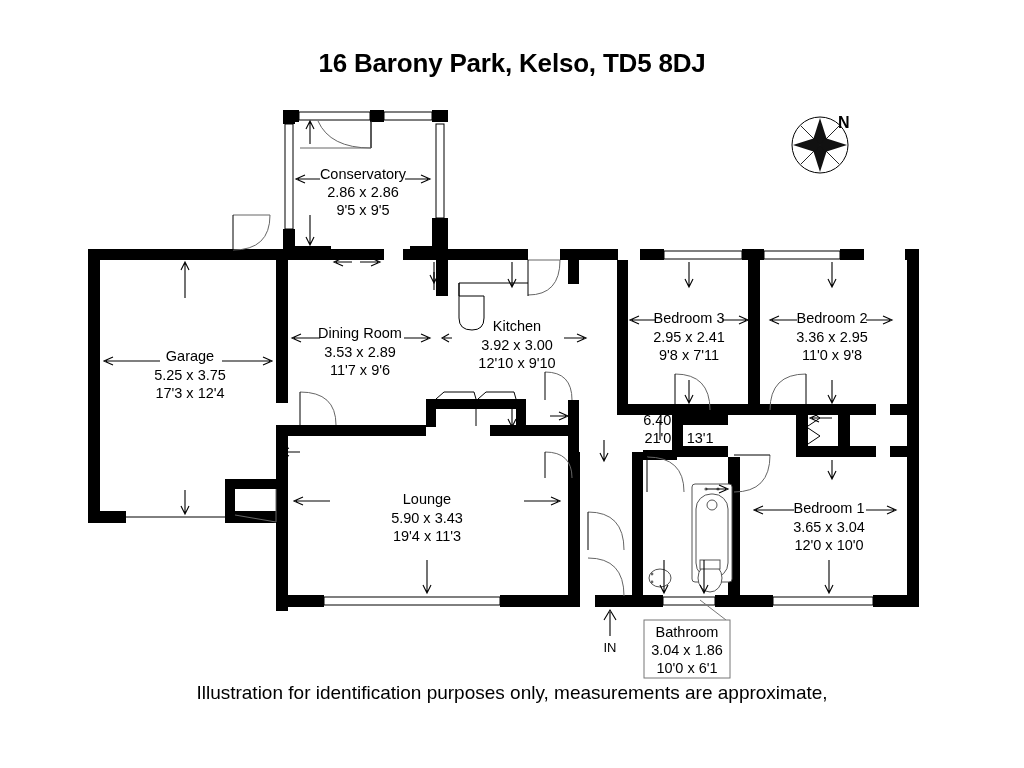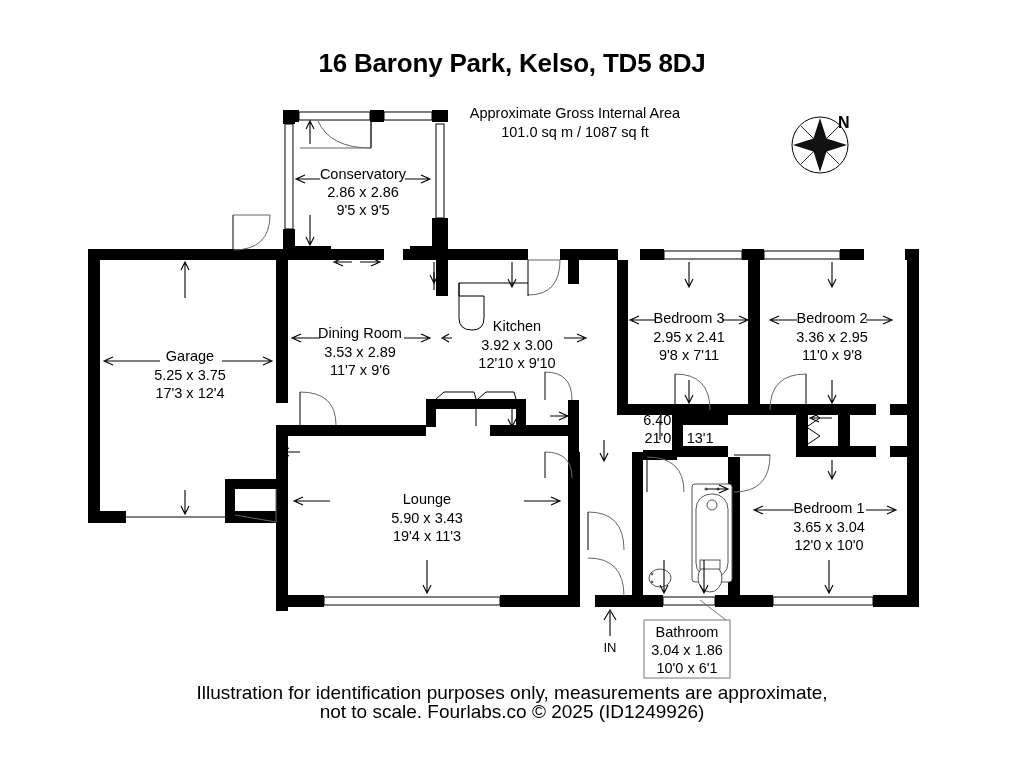--- a/index.html
+++ b/index.html
@@ -64,24 +64,20 @@
   .callout { stroke: #777777; fill: #ffffff; stroke-width: 1; }
   .winline { stroke: #000000; stroke-width: 1; fill: #ffffff; }
 </style>
 </head>
 <body>
 
 <div id="sheet">
 
   <div class="title">16 Barony Park, Kelso, TD5 8DJ</div>
 
-  <div class="area-block">
-    <div>Approximate Gross Internal Area</div>
-    <div>101.0 sq m / 1087 sq ft</div>
-  </div>
 
   <svg id="plan" width="1024" height="768" viewBox="0 0 1024 768" style="position:absolute;left:0;top:0;">
 
     <g>
       <circle cx="820" cy="145" r="28" class="thinline"></circle>
       <polygon points="820,118 827,140 820,145 813,140" fill="#111"></polygon>
       <polygon points="820,172 827,150 820,145 813,150" fill="#111"></polygon>
       <polygon points="793,145 815,152 820,145 815,138" fill="#111"></polygon>
       <polygon points="847,145 825,152 820,145 825,138" fill="#111"></polygon>
       <polygon points="801,126 818,143 820,145 806,131" fill="#fff" stroke="#111" stroke-width="0.7"></polygon>
@@ -380,16 +376,15 @@
 
     <g>
       <path class="dimarrow" d="M 610 636 L 610 612 M 604 620 L 610 610 L 616 620"></path>
       <text class="inlabel" x="610" y="652">IN</text>
     </g>
 
   </svg>
 
   <div class="footer">
     <div>Illustration for identification purposes only, measurements are approximate,</div>
-    <div>not to scale. Fourlabs.co © 2025 (ID1249926)</div>
   </div>
 
 </div>
 
 </body></html>

